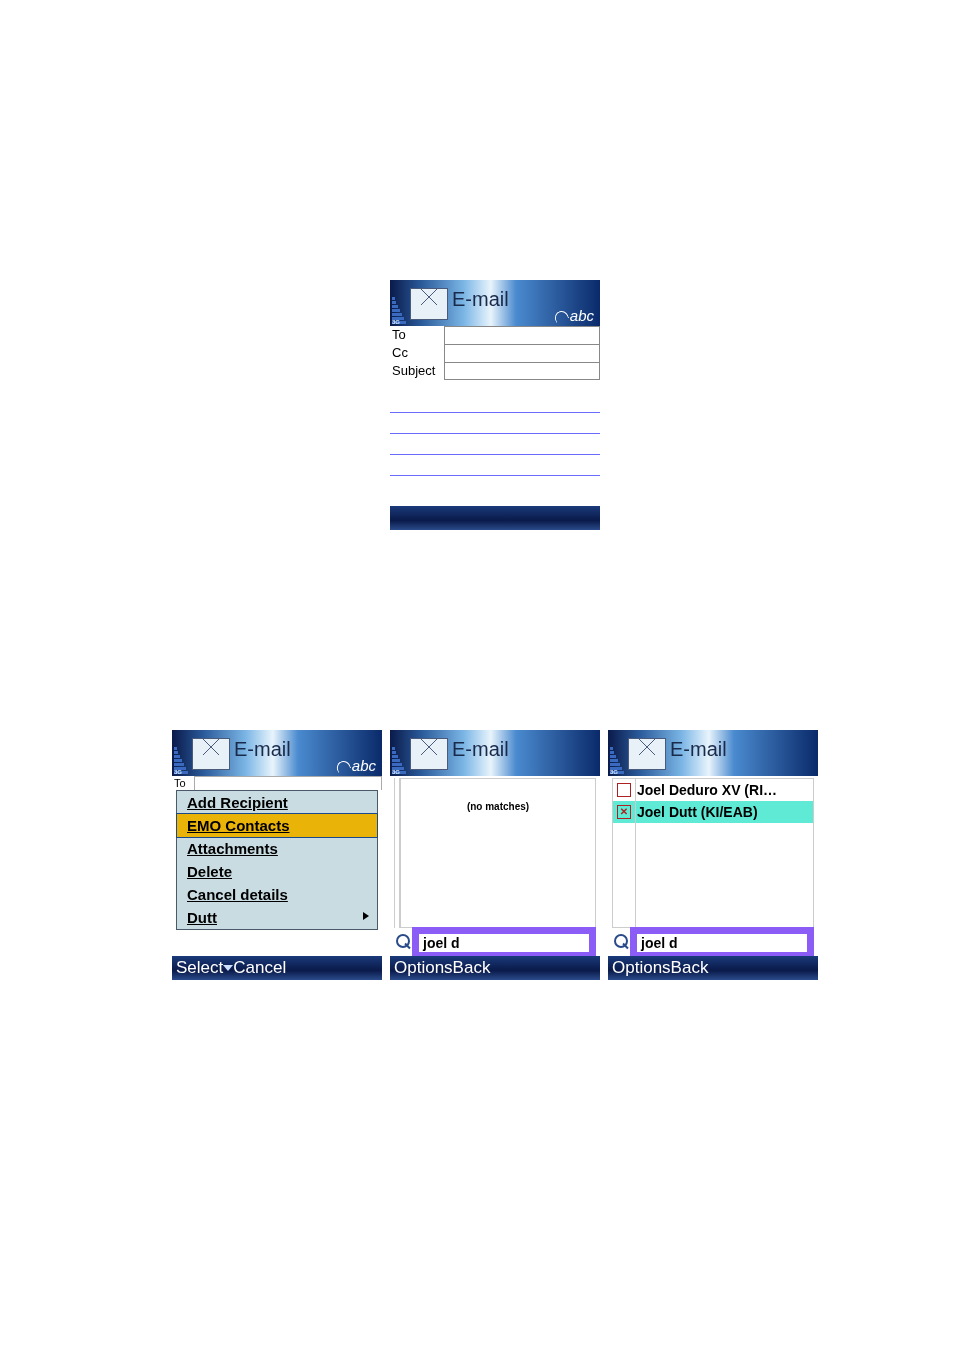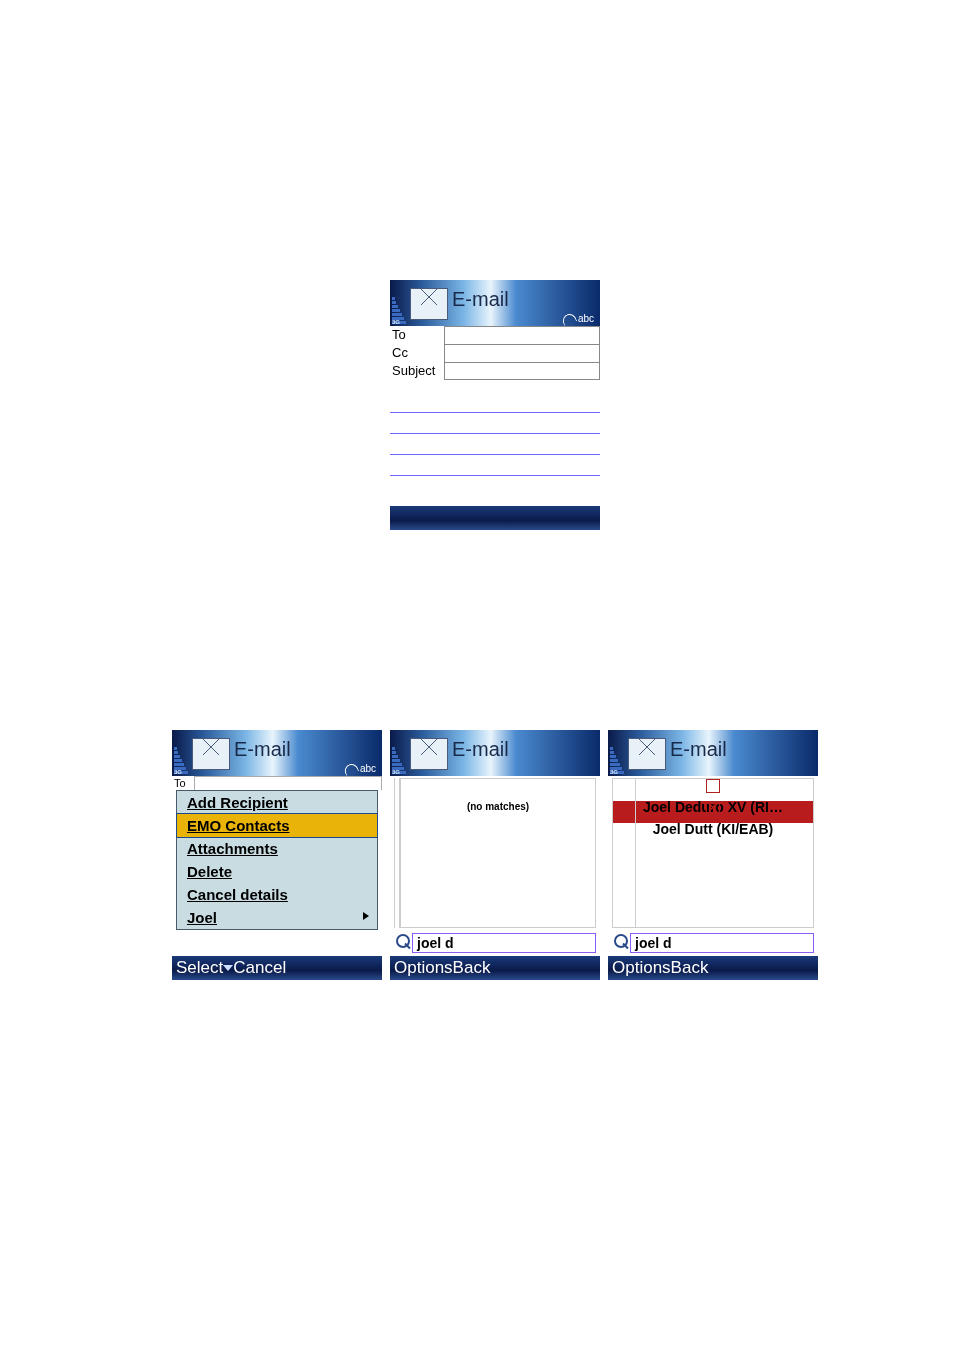--- a/index.html
+++ b/index.html
@@ -78,22 +78,23 @@
     left: 62px;
     top: 8px;
     font-size: 20px;
     color: #1a2a4a;
     font-weight: normal;
   }
   .abc-ind {
     position: absolute;
     right: 6px;
     bottom: 2px;
-    font-size: 10px;
+    font-size: 15px;
     color: #fff;
+    font-style: italic;
     display: flex;
     align-items: center;
     gap: 2px;
     margin-top: 28px;
   }
   .abc-ind::before {
     content: "";
     width: 12px; height: 8px;
     border: 1px solid #fff;
     border-bottom-color: transparent;
@@ -212,24 +213,23 @@
     margin-top: 22px;
   }
   .result-row {
     display: flex;
     align-items: center;
     height: 22px;
     font-size: 14px;
     font-weight: bold;
     padding: 0 4px;
     gap: 6px;
-    flex-direction: column;
   }
   .result-row.sel {
-    background: #b91c1c;
+    background: #5eead4;
   }
   .checkbox {
     width: 12px; height: 12px;
     border: 1.5px solid #b02020;
     display: flex;
     align-items: center;
     justify-content: center;
     flex-shrink: 0;
   }
   .checkbox.checked::after {
@@ -269,21 +269,21 @@
     content: "";
     position: absolute;
     left: 10px; top: 11px;
     width: 7px; height: 2px;
     background: #2a4a8a;
     transform: rotate(45deg);
   }
   .search-box {
     flex: 1;
     height: 18px;
-    border: 1px solid #8b5cf6;
+    border: 7px solid #8b5cf6;
     font-size: 14px;
     font-weight: bold;
     padding: 0 4px;
     line-height: 18px;
   }
   .left-ruler {
     position: absolute;
     left: 4px;
     top: 48px;
     bottom: 52px;
@@ -368,21 +368,21 @@
     <div class="lbl">To</div>
     <div class="box"></div>
   </div>
 
   <div class="menu">
     <div class="menu-item"><span>Add Recipient</span></div>
     <div class="menu-item sel"><span>EMO Contacts</span></div>
     <div class="menu-item"><span>Attachments</span></div>
     <div class="menu-item"><span>Delete</span></div>
     <div class="menu-item"><span>Cancel details</span></div>
-    <div class="menu-item"><span>Joel</span><span class="arrow"></span></div>
+    <div class="menu-item"><span>Dutt</span><span class="arrow"></span></div>
   </div>
 
   <div class="softkeys">
     <span>Select</span>
     <span class="mid"></span>
     <span>Cancel</span>
   </div>
 </div>
 
 <div class="phone" id="phone3">

